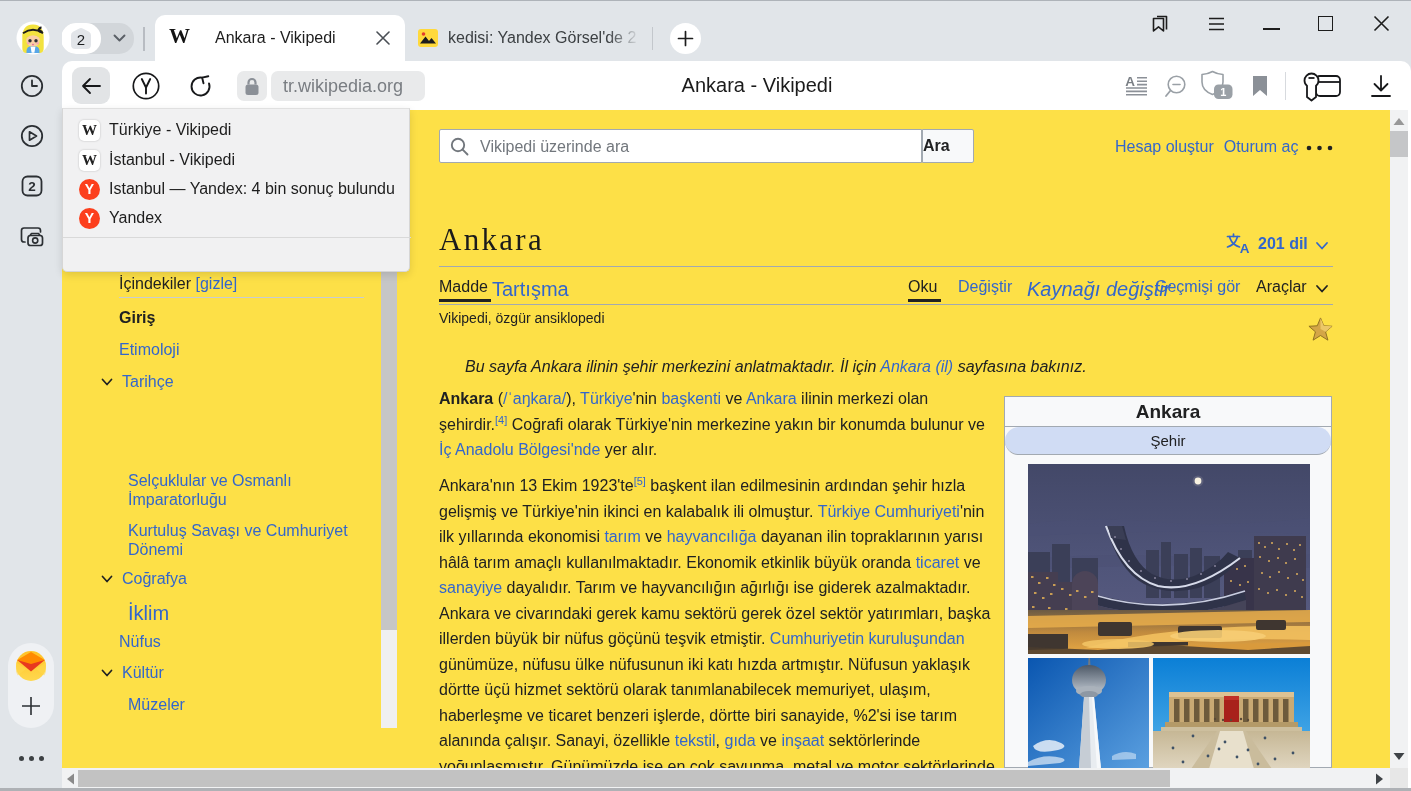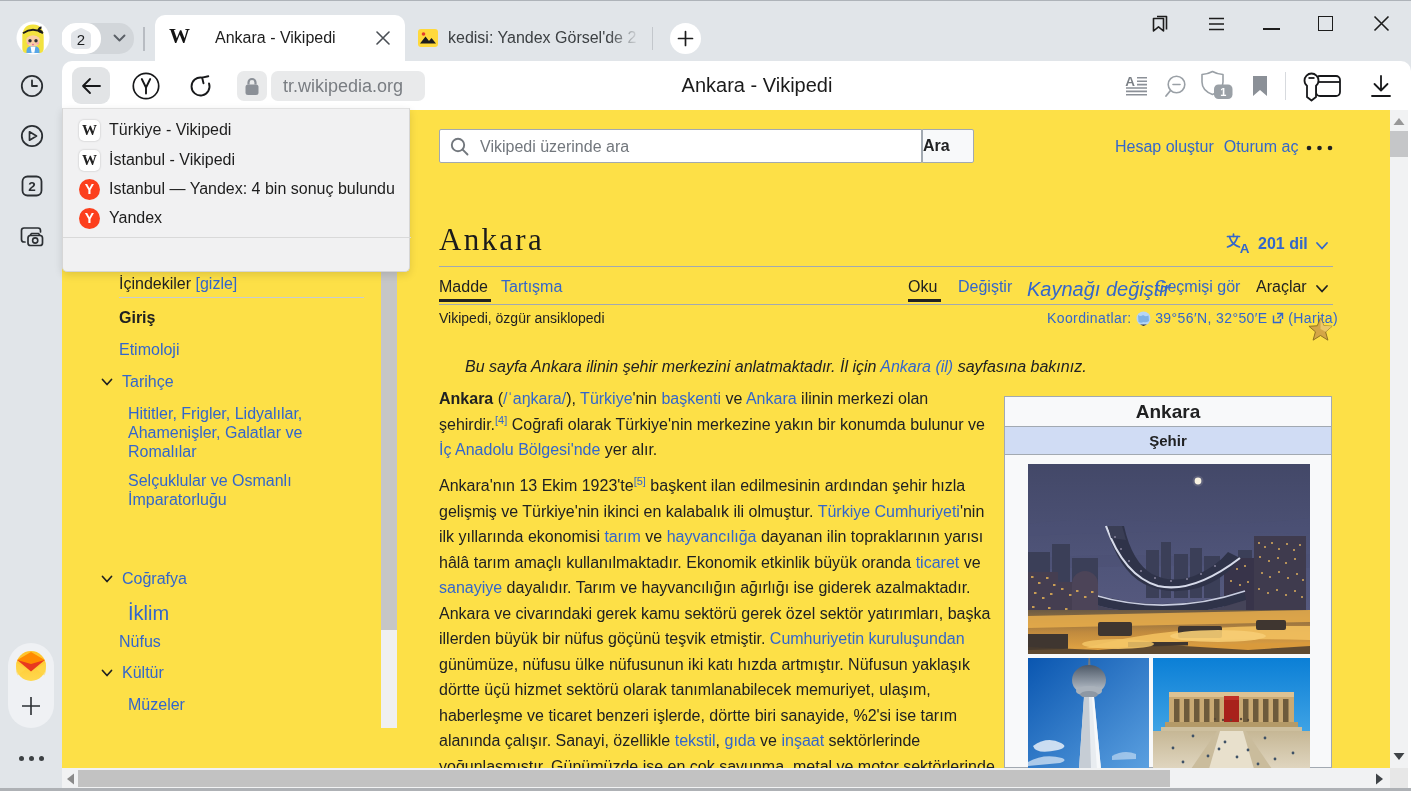--- a/index.html
+++ b/index.html
@@ -214,47 +214,34 @@
       <path d="M3.5 3.5 Q5 9 8.5 11.5 Q10.5 13 13.5 14"></path>
     </g>
     <text x="18.5" y="20" font-size="13.5" font-weight="bold" fill="#3366cc" text-anchor="middle" font-family="Liberation Sans">A</text>
   </svg>
   <div class="abs" style="left:1196px;top:125px;font-size:16px;font-weight:bold;color:#3366cc;">201 dil</div>
   <svg class="abs" style="left:1253px;top:131px;" width="14" height="10" viewBox="0 0 14 10">
     <path d="M2 2 L7 7.5 L12 2" fill="none" stroke="#3366cc" stroke-width="1.8" stroke-linecap="round" stroke-linejoin="round"></path>
   </svg>
 
   <div class="abs" style="left:377px;top:168px;font-size:16px;color:#202122;">Madde</div>
-  <div class="abs" style="left:439px;top:168px;font-size:16px;"><a class="wlink" href="#">Tartışma</a></div>
+  <div class="abs" style="left:430px;top:168px;font-size:20px;"><a class="wlink" href="#">Tartışma</a></div>
   <div class="abs" style="left:846px;top:168px;font-size:16px;color:#202122;">Oku</div>
   <div class="abs" style="left:896px;top:168px;font-size:16px;"><a class="wlink" href="#">Değiştir</a></div>
   <div class="abs" style="left:965px;top:168px;font-size:20px;font-style:italic;"><a class="wlink" href="#">Kaynağı değiştir</a></div>
   <div class="abs" style="left:1093px;top:168px;font-size:16px;"><a class="wlink" href="#">Geçmişi gör</a></div>
   <div class="abs" style="left:1194px;top:168px;font-size:16px;color:#202122;">Araçlar</div>
   <svg class="abs" style="left:1253px;top:174px;" width="14" height="10" viewBox="0 0 14 10">
     <path d="M2 2 L7 7.5 L12 2" fill="none" stroke="#202122" stroke-width="1.8" stroke-linecap="round" stroke-linejoin="round"></path>
   </svg>
   <div class="abs" style="left:377px;top:194px;width:894px;height:1px;background:#a2a9b1;"></div>
   <div class="abs" style="left:377px;top:189px;width:52px;height:2.5px;background:#202122;"></div>
   <div class="abs" style="left:846px;top:189px;width:33px;height:2.5px;background:#202122;"></div>
 
   <div class="abs" style="left:377px;top:200px;font-size:14px;color:#202122;">Vikipedi, özgür ansiklopedi</div>
-  <div class="abs" style="left:985px;top:200px;font-size:14px;letter-spacing:0.4px;"><a class="wlink" href="#">Koordinatlar:</a>
-    <svg width="15" height="15" viewBox="0 0 15 15" style="vertical-align:-3px;">
-      <circle cx="7.5" cy="7.5" r="7" fill="#b7d6f5"></circle>
-      <path d="M2 4 q3 2 5 0 q2 2 5.5 0.5 L13 10 q-3 2 -5.5 1 q-2.5 1.5 -5 0 z" fill="#7fb2e5"></path>
-      <path d="M4 13.5 h7 L7.5 15 z" fill="#333"></path>
-    </svg>
-    <a class="wlink" href="#">39°56′N, 32°50′E</a>
-    <svg width="12" height="12" viewBox="0 0 12 12" style="vertical-align:-1px;">
-      <path d="M1.5 3.5 V10.5 H8.5 V7" fill="none" stroke="#3366cc" stroke-width="1.4"></path>
-      <path d="M5 1.5 H10.5 V7 M10.5 1.5 L5.5 6.5" fill="none" stroke="#3366cc" stroke-width="1.4"></path>
-    </svg>
-    <a class="wlink" href="#">(Harita)</a>
-  </div>
   <svg class="abs" style="left:1246px;top:207px;" width="25" height="25" viewBox="0 0 27 27">
     <path d="M13.5 1 L17 9.5 L26 10 L19 16 L21.5 25 L13.5 20 L5.5 25 L8 16 L1 10 L10 9.5 z" fill="#d4a647" stroke="#8a6d1f" stroke-width="1"></path>
     <path d="M13.5 1 L17 9.5 L26 10 L19 16 L13.5 13 z" fill="#ecc869"></path>
   </svg>
 
   <div class="abs" style="left:403px;top:248px;font-size:16px;font-style:italic;color:#202122;">Bu sayfa Ankara ilinin şehir merkezini anlatmaktadır. İl için <a class="wlink" href="#">Ankara (il)</a> sayfasına bakınız.</div>
 
   <div class="abs" style="left:377px;top:276px;width:560px;font-size:16px;line-height:25.5px;color:#202122;">
     <b>Ankara</b> (<a class="wlink" href="#">/ˈaŋkara/</a>), <a class="wlink purple" href="#">Türkiye</a>'nin <a class="wlink" href="#">başkenti</a> ve <a class="wlink" href="#">Ankara</a> ilinin merkezi olan<br>
     şehirdir.<sup><a class="wlink" href="#">[4]</a></sup> Coğrafi olarak Türkiye'nin merkezine yakın bir konumda bulunur ve<br>
@@ -271,21 +258,21 @@
     illerden büyük bir nüfus göçünü teşvik etmiştir. <a class="wlink" href="#">Cumhuriyetin kuruluşundan</a><br>
     günümüze, nüfusu ülke nüfusunun iki katı hızda artmıştır. Nüfusun yaklaşık<br>
     dörtte üçü hizmet sektörü olarak tanımlanabilecek memuriyet, ulaşım,<br>
     haberleşme ve ticaret benzeri işlerde, dörtte biri sanayide, %2'si ise tarım<br>
     alanında çalışır. Sanayi, özellikle <a class="wlink" href="#">tekstil</a>, <a class="wlink" href="#">gıda</a> ve <a class="wlink" href="#">inşaat</a> sektörlerinde<br>
     yoğunlaşmıştır. Günümüzde ise en çok savunma, metal ve motor sektörlerinde
   </div>
 
   <div class="abs" style="left:942px;top:286px;width:328px;height:372px;background:#f8f9fa;border:1px solid #a2a9b1;font-size:14px;">
     <div style="border-bottom:1px solid #a2a9b1;text-align:center;font-size:19px;font-weight:bold;color:#202122;padding:3.5px 0;">Ankara</div>
-    <div style="border-bottom:1px solid #a2a9b1;text-align:center;font-size:15px;font-weight:bold;color:#202122;padding:5px 0;background:#d0dcf4;">Şehir</div>
+    <div style="border-bottom:1px solid #a2a9b1;text-align:center;font-size:15px;font-weight:normal;color:#202122;padding:5px 0;background:#d0dcf4;border-radius:14px;">Şehir</div>
     <div style="position:absolute;left:23px;top:67px;">
       <svg width="282" height="190" viewBox="0 0 282 190">
         <defs>
           <linearGradient id="sky1" x1="0" y1="0" x2="0" y2="1">
             <stop offset="0" stop-color="#434868"></stop>
               <stop offset="0.55" stop-color="#50557a"></stop>
               <stop offset="1" stop-color="#5c5d82"></stop>
           </linearGradient>
           <linearGradient id="glow" x1="0" y1="0" x2="0" y2="1">
             <stop offset="0" stop-color="#6b5a44"></stop>
@@ -497,22 +484,22 @@
   </div>
 
   <div class="abs" style="left:57px;top:165px;font-size:16px;color:#202122;">İçindekiler <a class="wlink" href="#">[gizle]</a></div>
   <div class="abs" style="left:57px;top:187px;width:245px;height:1px;background:#c8ccd1;"></div>
   <div class="abs" style="left:57px;top:199px;font-size:16px;font-weight:bold;color:#202122;">Giriş</div>
   <div class="abs" style="left:57px;top:231px;font-size:16px;"><a class="wlink" href="#">Etimoloji</a></div>
   <svg class="abs" style="left:39px;top:268px;" width="12" height="9" viewBox="0 0 12 9">
       <path d="M1.5 1.5 L6 6.5 L10.5 1.5" fill="none" stroke="#202122" stroke-width="1.7" stroke-linecap="round" stroke-linejoin="round"></path>
     </svg>
   <div class="abs" style="left:60px;top:263px;font-size:16px;"><a class="wlink" href="#">Tarihçe</a></div>
-  <div class="abs" style="left:66px;top:294px;font-size:16px;line-height:19px;"><a class="wlink" href="#">Hititler, Frigler, Lidyalılar,<br>Ahamenişler, Galatlar ve<br>Romalılar</a></div>
   <div class="abs" style="left:66px;top:361px;font-size:16px;line-height:19px;"><a class="wlink" href="#">Selçuklular ve Osmanlı<br>İmparatorluğu</a></div>
+  <div class="abs" style="left:66px;top:411px;font-size:16px;line-height:19px;"><a class="wlink" href="#">Kurtuluş Savaşı ve Cumhuriyet<br>Dönemi</a></div>
   <svg class="abs" style="left:39px;top:465px;" width="12" height="9" viewBox="0 0 12 9">
       <path d="M1.5 1.5 L6 6.5 L10.5 1.5" fill="none" stroke="#202122" stroke-width="1.7" stroke-linecap="round" stroke-linejoin="round"></path>
     </svg>
   <div class="abs" style="left:60px;top:460px;font-size:16px;"><a class="wlink" href="#">Coğrafya</a></div>
   <div class="abs" style="left:66px;top:492px;font-size:20px;"><a class="wlink" href="#">İklim</a></div>
   <div class="abs" style="left:57px;top:523px;font-size:16px;"><a class="wlink" href="#">Nüfus</a></div>
   <svg class="abs" style="left:39px;top:559px;" width="12" height="9" viewBox="0 0 12 9">
       <path d="M1.5 1.5 L6 6.5 L10.5 1.5" fill="none" stroke="#202122" stroke-width="1.7" stroke-linecap="round" stroke-linejoin="round"></path>
     </svg>
   <div class="abs" style="left:60px;top:554px;font-size:16px;"><a class="wlink" href="#">Kültür</a></div>

